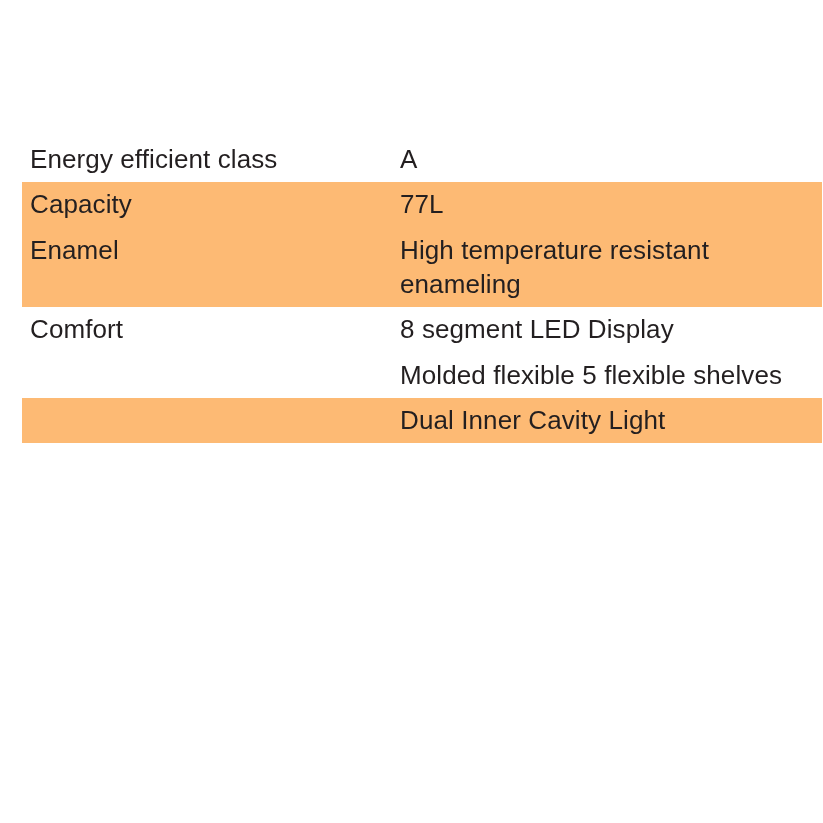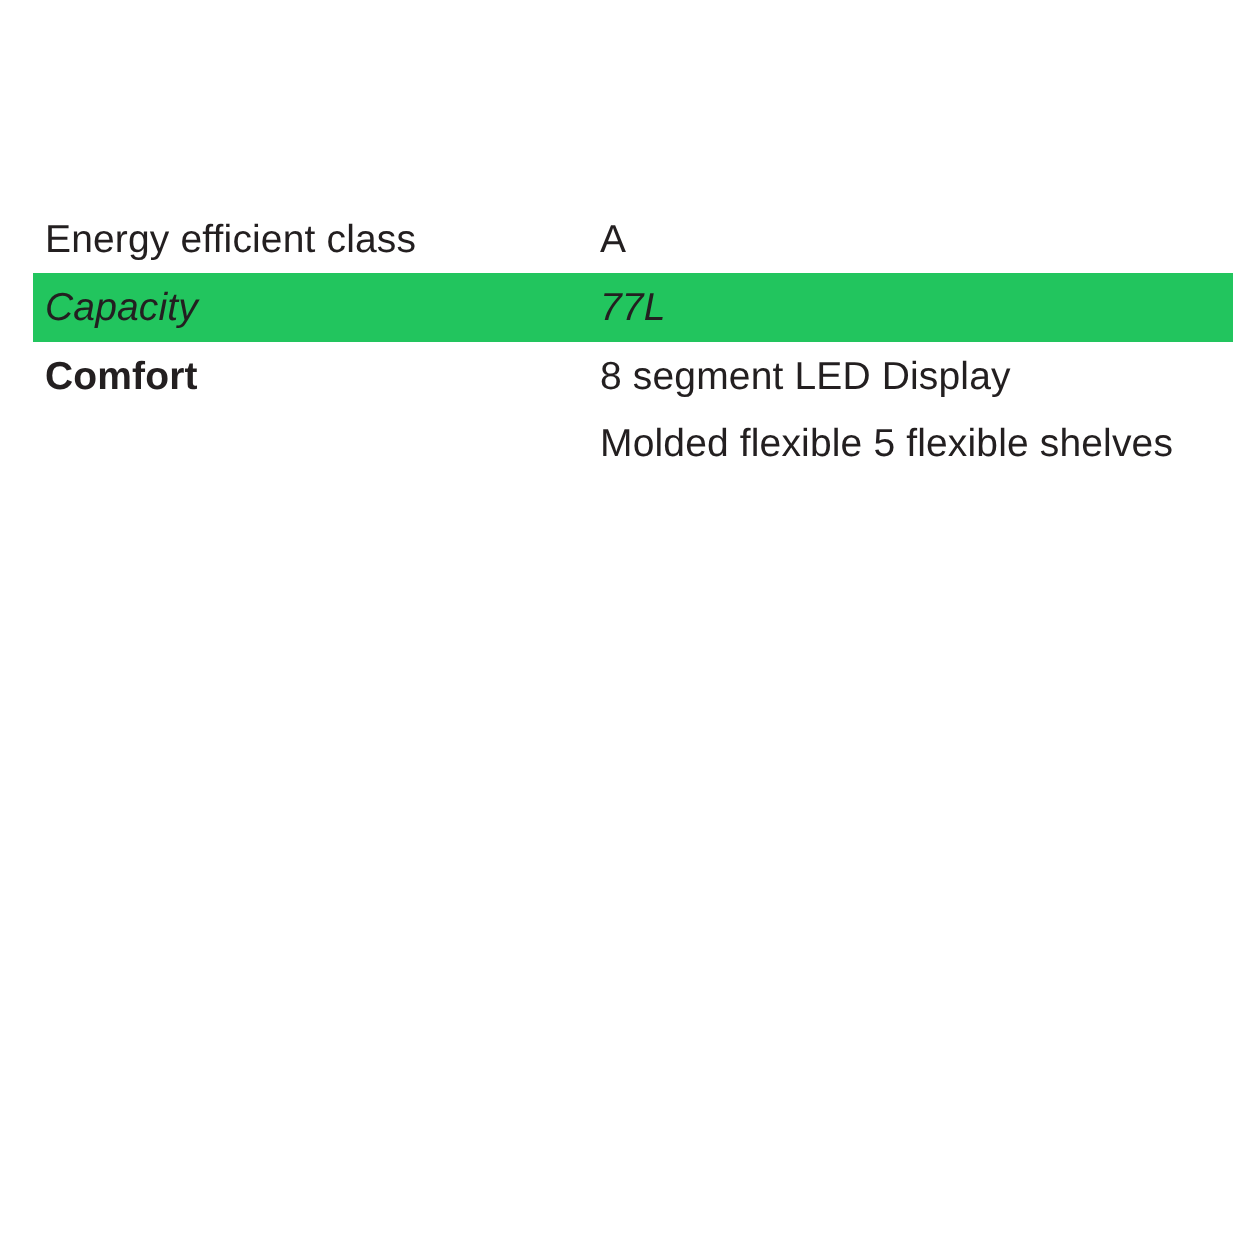--- a/index.html
+++ b/index.html
@@ -21,22 +21,21 @@
   }
   .spec-table {
     position: absolute;
     left: 22px;
     top: 137px;
     width: 800px;
     border-collapse: collapse;
     table-layout: fixed;
   }
   .spec-table tr.shaded {
-    background: #22c55e;
-    font-style: italic;
+    background: #fdba74;
   }
   .spec-table tr.plain {
     background: #ffffff;
   }
   .spec-table td {
     padding: 5px 0 6px 0;
     vertical-align: top;
     font-size: 26px;
     line-height: 1.32;
     color: #231f20;
@@ -46,52 +45,60 @@
     width: 378px;
     padding-left: 8px;
     box-sizing: border-box;
   }
   .spec-table td.value {
     width: 422px;
     padding-right: 4px;
     box-sizing: border-box;
   }
   .spec-table td.bold {
-    font-weight: bold;
+    font-weight: normal;
   }
 </style>
 </head>
 <body>
 
 <div class="page">
   <table class="spec-table">
     <tbody>
 
       <tr class="plain">
         <td class="label">Energy efficient class</td>
         <td class="value">A</td>
       </tr>
 
       <tr class="shaded">
         <td class="label">Capacity</td>
         <td class="value">77L</td>
       </tr>
 
 
+      <tr class="shaded">
+        <td class="label">Enamel</td>
+        <td class="value">High temperature resistant enameling</td>
+      </tr>
 
       <tr class="plain">
         <td class="label bold">Comfort</td>
         <td class="value">8 segment LED Display</td>
       </tr>
 
 
       <tr class="plain">
         <td class="label"></td>
         <td class="value">Molded flexible 5 flexible shelves</td>
       </tr>
 
+      <tr class="shaded">
+        <td class="label"></td>
+        <td class="value">Dual Inner Cavity Light</td>
+      </tr>
 
 
 
 
     </tbody>
   </table>
 </div>
 
 </body></html>

